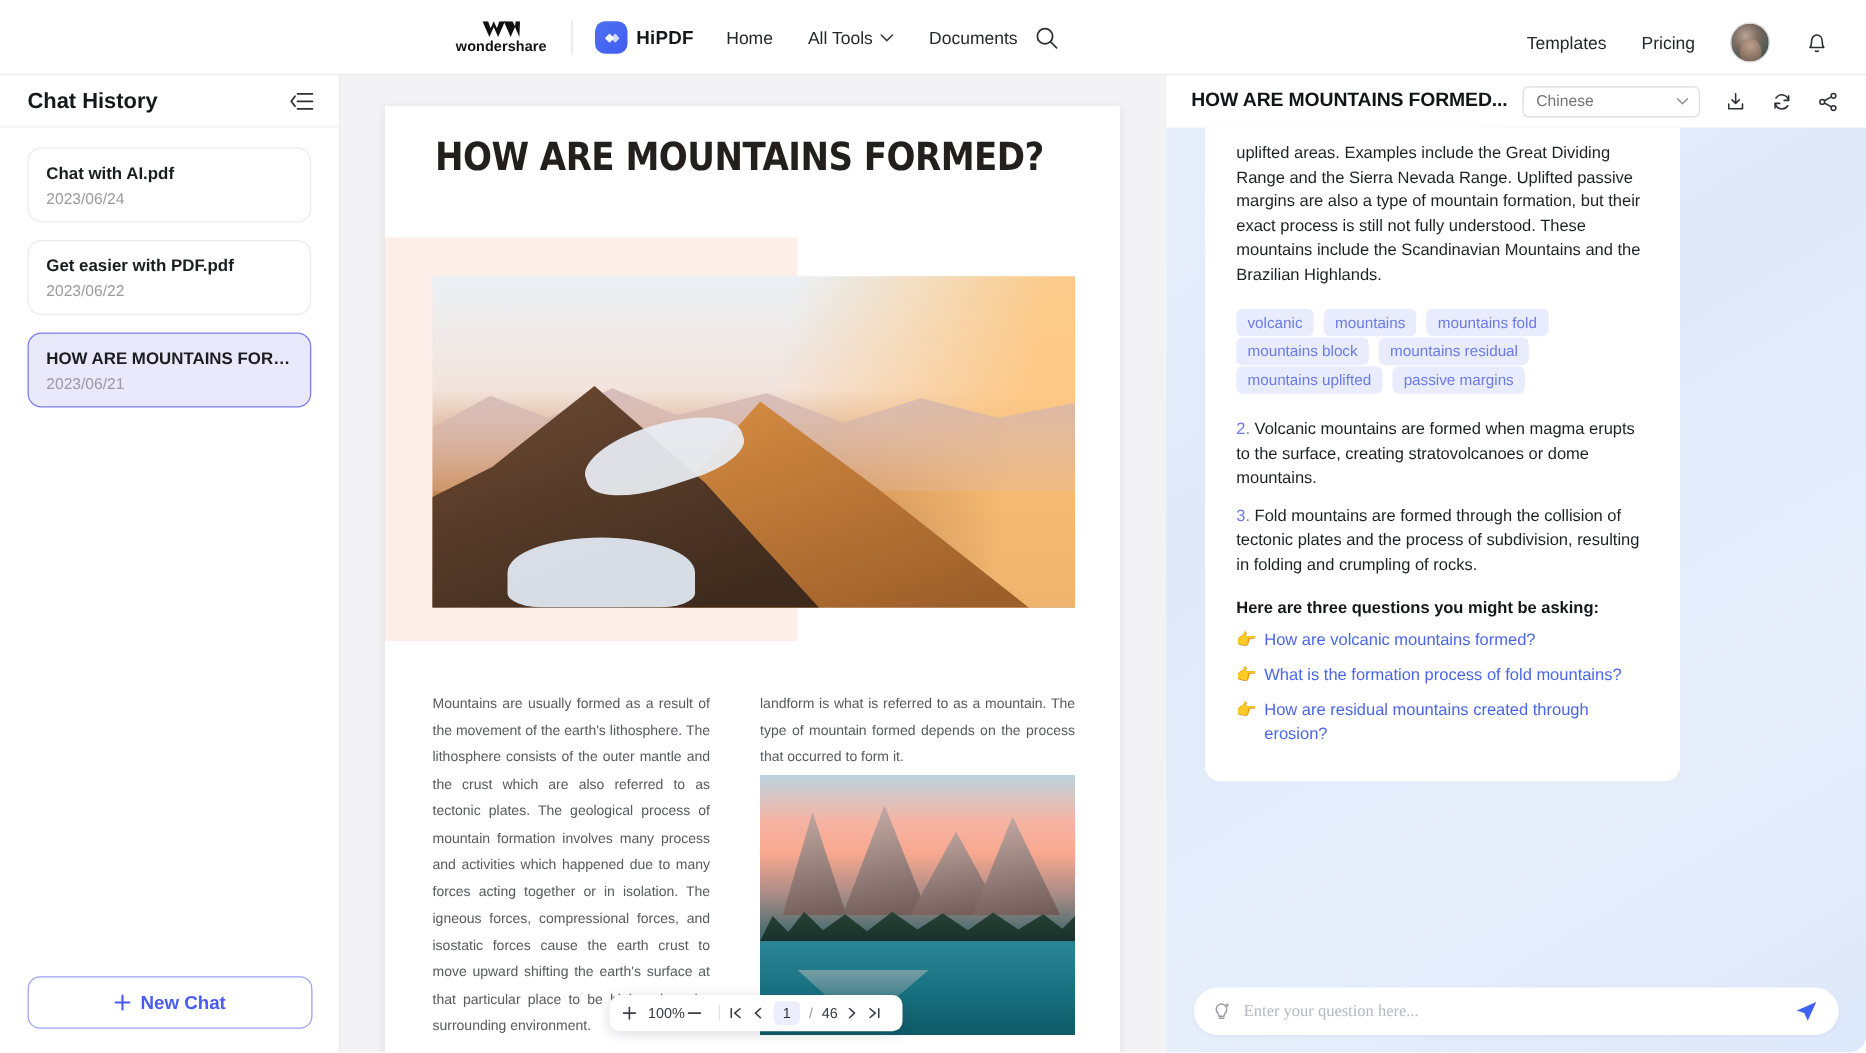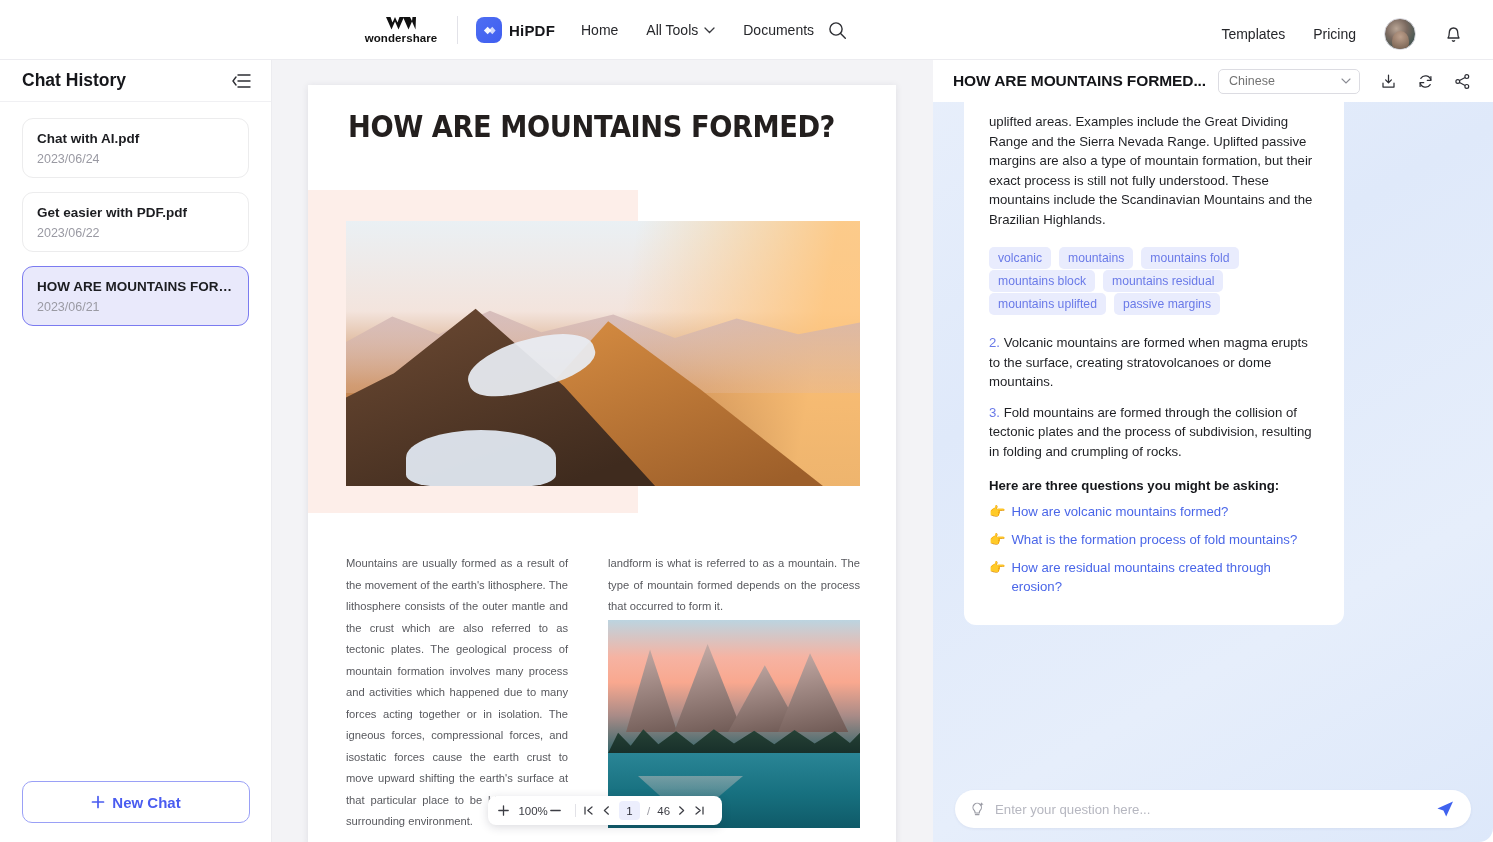--- a/index.html
+++ b/index.html
@@ -237,21 +237,21 @@
   }
   .qrow .hand { color: #f7a52b; flex: 0 0 auto; }
 
   .askbar {
     position: absolute; left: 22px; bottom: 14px; width: 516px; height: 38px;
     background: #fff; border-radius: 19px; display: flex; align-items: center;
     padding: 0 16px 0 14px; box-shadow: 0 1px 3px rgba(60,70,130,.07);
   }
   .askbar input {
     flex: 1; border: 0; outline: none; font-size: 13.2px; color: #4d7c0f;
-    font-family: Liberation Sans, sans-serif; margin-left: 9px; background: transparent;
+    font-family: Liberation Serif, serif; margin-left: 9px; background: transparent;
   }
   .askbar input::placeholder { color: #b6b7c0; }
   svg { display: block; }
 </style>
 </head>
 <body>
 
 <div class="app">
 
   <div class="topnav">

